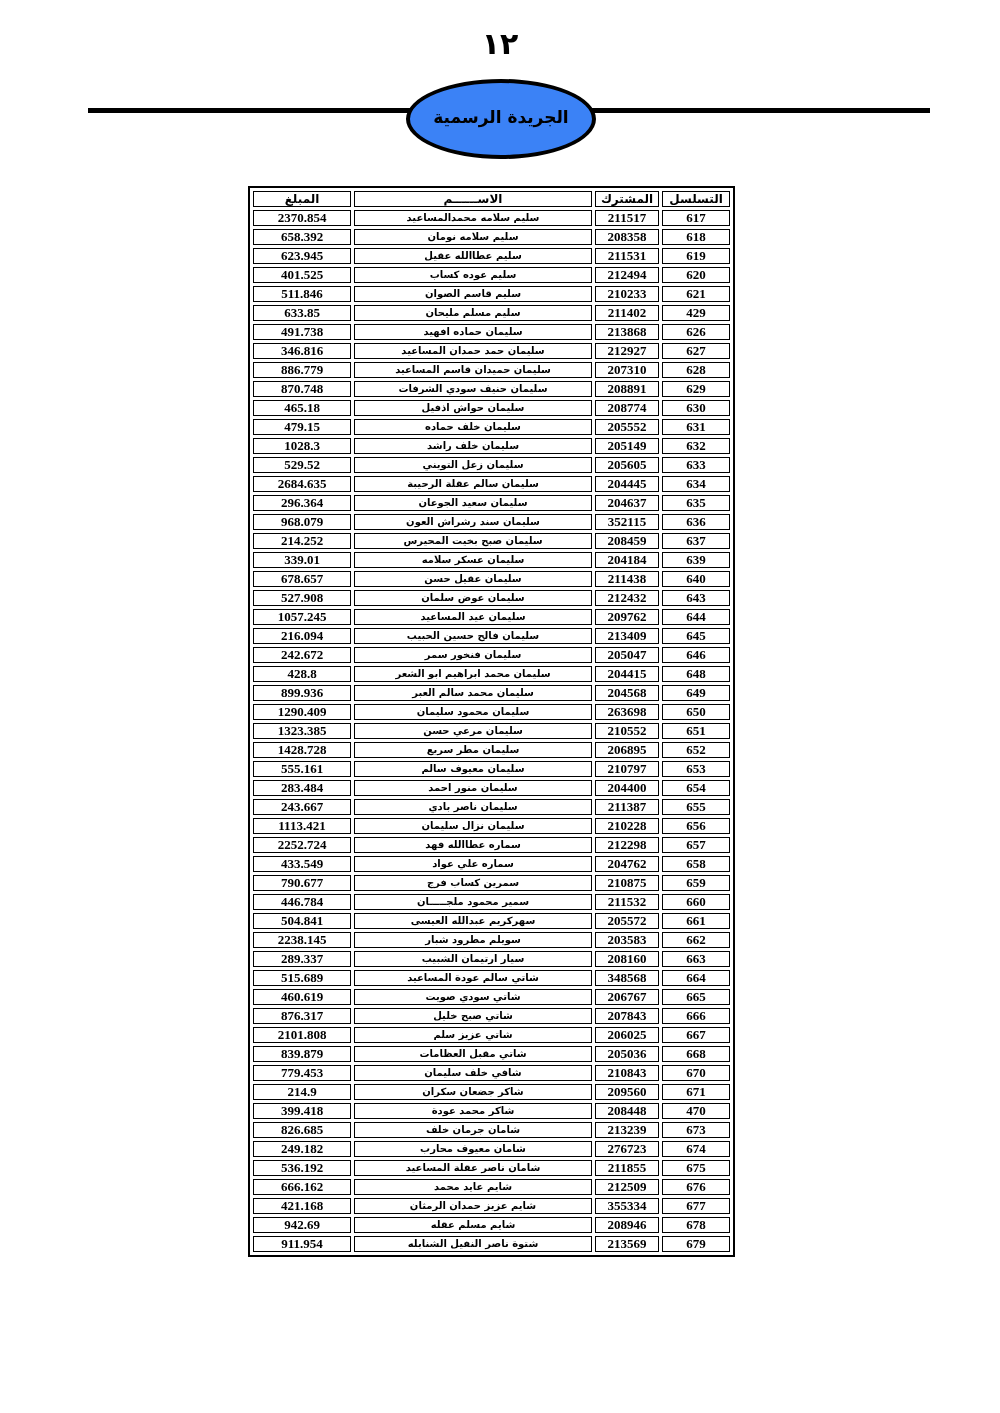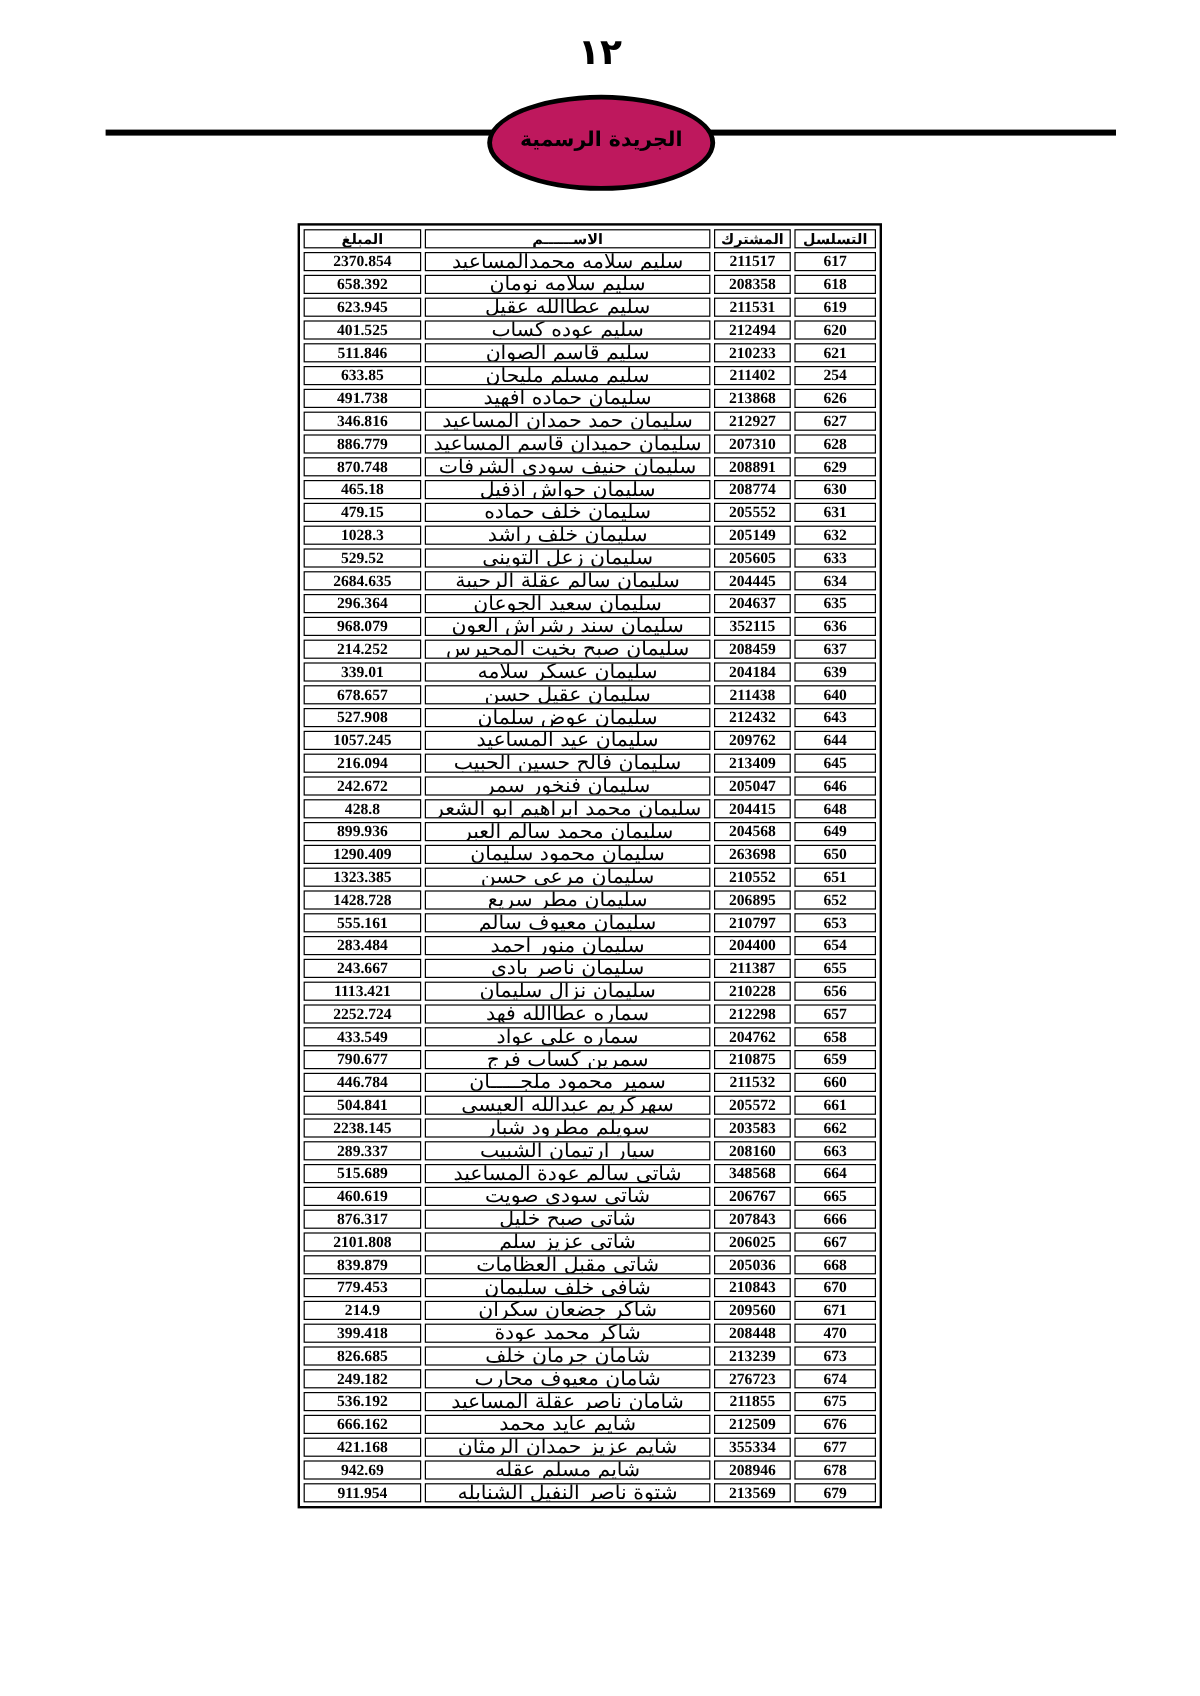--- a/index.html
+++ b/index.html
@@ -19,21 +19,21 @@
     font-family:"DejaVu Sans", sans-serif;
   }
   .rule {
     position:absolute; left:88px; top:108px;
     width:842px; height:5px; background:#000;
   }
   .banner-ellipse {
     position:absolute; left:406px; top:79px;
     width:190px; height:80px;
     border:4px solid #000; border-radius:50%;
-    background:#be185d;
+    background:#3b82f6;
     display:flex; align-items:center; justify-content:center;
     z-index:2;
   }
   .banner-title {
     font-weight:bold; font-size:17px;
     direction:rtl;
     font-family:"DejaVu Sans", sans-serif;
     padding-bottom:4px;
   }
   table.gazette {
@@ -61,21 +61,21 @@
   .c-amount   { width:98px;  }
   th { font-weight:bold; font-size:12px; font-family:"DejaVu Sans", sans-serif; }
   th.c-amount, th.c-sub, th.c-serial { font-size:12px; }
   td.num {
     font-family:"Liberation Serif", serif;
     font-weight:bold; font-size:13px;
     direction:ltr;
   }
   td.name {
     font-family:"DejaVu Sans", sans-serif;
-    font-weight:normal; font-size:17px;margin-top:18px;
+    font-weight:bold; font-size:10px;margin-top:18px;
   }
 </style>
 </head>
 <body>
 
 <div class="page">
 
   <div class="page-number">١٢</div>
 
   <div class="rule"></div>
@@ -123,21 +123,21 @@
     </tr>
 
     <tr>
       <td class="c-serial num">621</td>
       <td class="c-sub num">210233</td>
       <td class="c-name name">سليم قاسم الصوان</td>
       <td class="c-amount num">511.846</td>
     </tr>
 
     <tr>
-      <td class="c-serial num">254</td>
+      <td class="c-serial num">429</td>
       <td class="c-sub num">211402</td>
       <td class="c-name name">سليم مسلم مليحان</td>
       <td class="c-amount num">633.85</td>
     </tr>
 
     <tr>
       <td class="c-serial num">626</td>
       <td class="c-sub num">213868</td>
       <td class="c-name name">سليمان حماده افهيد</td>
       <td class="c-amount num">491.738</td>

